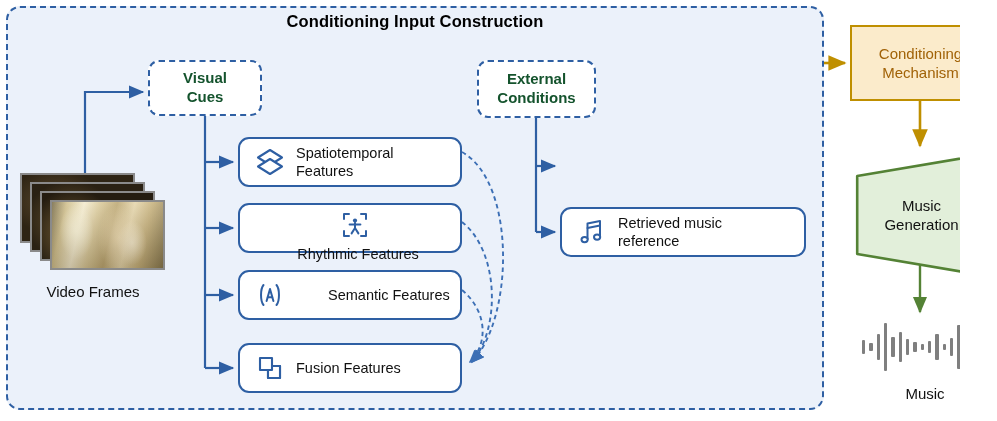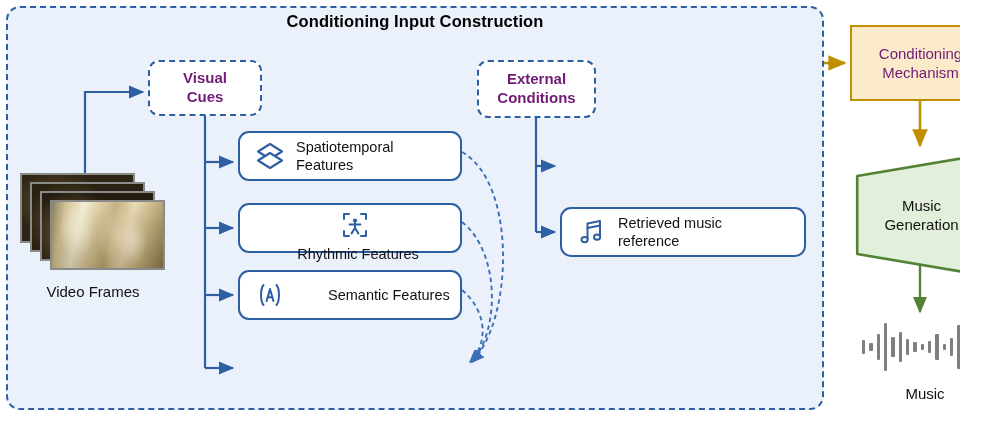--- a/index.html
+++ b/index.html
@@ -31,21 +31,21 @@
   }
 
   
   .group-box{
     box-sizing:border-box;
     background:#ffffff;
     border:2.5px dashed #2E5FA3;
     border-radius:11px;
     display:flex;align-items:center;justify-content:center;
     text-align:center;
-    font-size:15px;font-weight:bold;color:#701a75;
+    font-size:15px;font-weight:bold;color:#14532d;
     line-height:1.25;
   }
   #visual-cues{left:148px;top:60px;width:114px;height:56px;}
   #external-conditions{left:477px;top:60px;width:119px;height:58px;}
 
   
   .feat-box{
     box-sizing:border-box;
     background:#ffffff;
     border:2.2px solid #2E5FA3;
@@ -55,21 +55,21 @@
   }
   .feat-icon{
     width:40px;height:40px;flex:0 0 40px;
     display:flex;align-items:center;justify-content:center;
     color:#2E5FA3;
   }
   .feat-label{
     margin-left:6px;
     font-size:14.5px;color:#111;line-height:1.25;
   }
-  #feat-0{left:238px;top:131px;width:224px;height:50px;}
+  #feat-0{left:238px;top:137px;width:224px;height:50px;}
   #feat-1{left:238px;top:203px;width:224px;height:50px;flex-direction:column;}
   #feat-2{left:238px;top:270px;width:224px;height:50px;gap:32px;}
   #feat-3{left:238px;top:343px;width:224px;height:50px;}
   #cond-0{left:560px;top:141px;width:246px;height:50px;}
   #cond-1{left:560px;top:207px;width:246px;height:50px;}
 
   
   #video-frames{left:20px;top:173px;width:145px;height:100px;}
   .frame{
     position:absolute;
@@ -111,21 +111,21 @@
   }
 
   
   #conditioning-mechanism{
     left:850px;top:25px;width:141px;height:76px;
     box-sizing:border-box;
     background:#FBEBCB;
     border:2.4px solid #BF8F00;
     display:flex;align-items:center;justify-content:center;
     text-align:center;
-    font-size:15px;color:#701a75;line-height:1.3;
+    font-size:15px;color:#a16207;line-height:1.3;
   }
   #music-generation{
     left:855px;top:152px;width:133px;height:126px;
   }
   #music-generation .trap-label{
     position:absolute;left:0;top:0;width:100%;height:100%;
     display:flex;align-items:center;justify-content:center;
     text-align:center;font-size:15px;color:#111;line-height:1.3;
   }
   #music-label{
@@ -252,20 +252,29 @@
       <svg width="30" height="30" viewBox="0 0 30 30" fill="none" stroke="#2E5FA3" stroke-width="2" stroke-linecap="round">
         <path d="M8.5 5 C5.2 9 5.2 21 8.5 25"></path>
         <path d="M21.5 5 C24.8 9 24.8 21 21.5 25"></path>
         <path d="M11.6 21 L15 9 L18.4 21" stroke-linejoin="round"></path>
         <path d="M12.8 17.2 H17.2"></path>
       </svg>
     </span>
     <span class="feat-label" style="white-space:pre-line">Semantic Features</span>
   </div>
 
+  <div class="abs feat-box" id="feat-3">
+    <span class="feat-icon">
+      <svg width="30" height="30" viewBox="0 0 30 30" fill="none" stroke="#2E5FA3" stroke-width="2.1" stroke-linejoin="round">
+        <path d="M5 5 H17 V13 H25 V25 H13 V17 H5 Z" fill="#ffffff"></path>
+        <path d="M17 13 H25 V25 H13 V17 H17 Z" fill="#ffffff"></path>
+      </svg>
+    </span>
+    <span class="feat-label" style="white-space:pre-line">Fusion Features</span>
+  </div>
 
 
   <div class="abs feat-box" id="cond-1">
     <span class="feat-icon">
       <svg width="30" height="30" viewBox="0 0 30 30" fill="none" stroke="#2E5FA3" stroke-width="2" stroke-linecap="round" stroke-linejoin="round">
         <path d="M10.5 22 V6.5 L23 4 V19.5"></path>
         <path d="M10.5 11 L23 8.5"></path>
         <ellipse cx="7.6" cy="22.6" rx="3.1" ry="2.6" fill="#ffffff"></ellipse>
         <ellipse cx="20.1" cy="20.1" rx="3.1" ry="2.6" fill="#ffffff"></ellipse>
       </svg>

